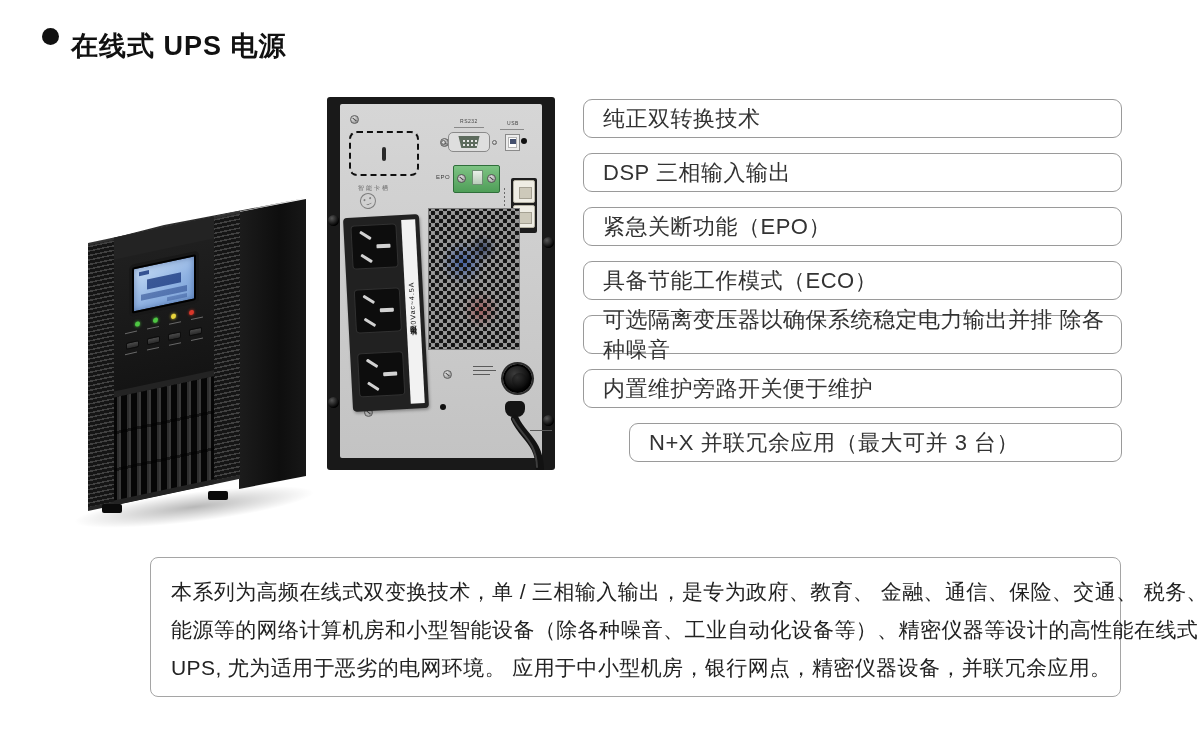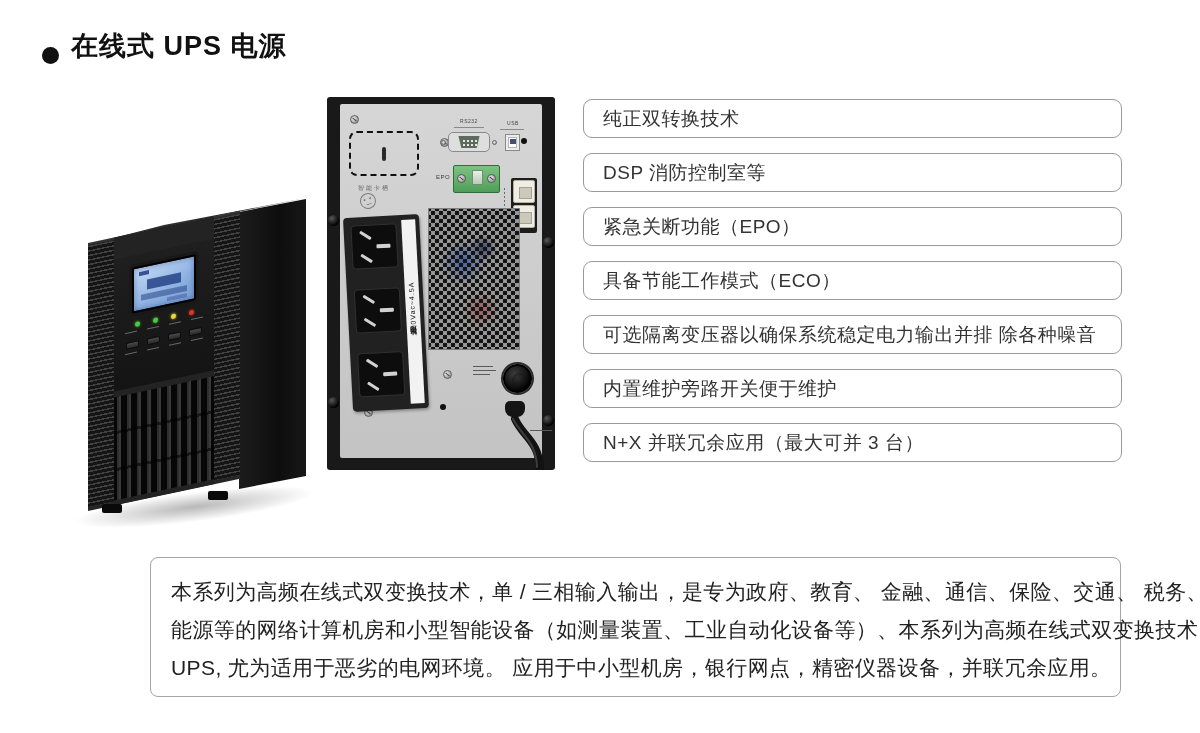--- a/index.html
+++ b/index.html
@@ -1,30 +1,30 @@
 <!DOCTYPE html>
 <html><head>
 <meta charset="utf-8">
 <style>
   * { margin:0; padding:0; box-sizing:border-box; }
   html,body { width:1200px; height:733px; background:#fff; overflow:hidden;
     font-family:"Liberation Sans","DejaVu Sans",sans-serif; }
   .page { position:relative; width:1200px; height:733px; background:#fff; }
 
   
-  .title-row { position:absolute; left:42px; top:28px; display:flex; align-items:flex-end; gap:12px; }
+  .title-row { position:absolute; left:42px; top:28px; display:flex; align-items:flex-start; gap:12px; }
   .bullet { width:17px; height:17px; border-radius:50%; background:#111; }
   .page-title { font-size:27px; font-weight:bold; color:#111; letter-spacing:1px; }
 
   
   .features { position:absolute; left:583px; top:99px; width:539px; }
   .feature-box { height:39px; border:1px solid #9a9a9a; border-radius:9px; background:#fff;
     margin-bottom:15px; display:flex; align-items:center; padding-left:19px; }
-  .feature-box:last-child { margin-bottom:0; }
-  .feature-label { font-size:19px; color:#333; letter-spacing:0.5px; }
+  .feature-box:last-child { margin-bottom:0;margin-left:46px; }
+  .feature-label { font-size:22px; color:#333; letter-spacing:0.5px; }
 
   
   .desc-box { position:absolute; left:150px; top:557px; width:971px; height:140px;
     border:1px solid #a5a5a5; border-radius:8px; background:#fff; padding:15px 20px 0 20px; }
   .desc-line { font-size:21px; color:#222; line-height:38px; letter-spacing:0.4px; white-space:nowrap; }
 
   
   .ups-front { position:absolute; left:68px; top:192px; width:246px; height:336px; }
   .ups-shadow { position:absolute; left:4px; top:300px; width:244px; height:30px;
     background:radial-gradient(ellipse at 50% 50%, rgba(0,0,0,.28), rgba(0,0,0,0) 70%);
@@ -297,38 +297,38 @@
       <path d="M188 322 C 196 340, 212 344, 213 372" fill="none" stroke="#121212" stroke-width="8" stroke-linecap="round"></path>
       <path d="M186 322 C 194 338, 209 344, 210 370" fill="none" stroke="#3d3d3d" stroke-width="2" stroke-linecap="round"></path>
     </svg>
   </div>
 
   <section class="features">
     <div class="feature-box">
       <span class="feature-label">纯正双转换技术</span>
       </div>
     <div class="feature-box">
-      <span class="feature-label">DSP 消防控制室等</span>
+      <span class="feature-label">DSP 三相输入输出</span>
       </div>
     <div class="feature-box">
       <span class="feature-label">紧急关断功能（EPO）</span>
       </div>
     <div class="feature-box">
       <span class="feature-label">具备节能工作模式（ECO）</span>
       </div>
     <div class="feature-box">
       <span class="feature-label">可选隔离变压器以确保系统稳定电力输出并排 除各种噪音</span>
       </div>
     <div class="feature-box">
       <span class="feature-label">内置维护旁路开关便于维护</span>
       </div>
     <div class="feature-box">
       <span class="feature-label">N+X 并联冗余应用（最大可并 3 台）</span>
       </div>
   </section>
 
   <section class="desc-box">
     <p class="desc-line">本系列为高频在线式双变换技术，单 / 三相输入输出，是专为政府、教育、 金融、通信、保险、交通、 税务、证券、</p>
-    <p class="desc-line">能源等的网络计算机房和小型智能设备（如测量装置、工业自动化设备等）、本系列为高频在线式双变换技术</p>
+    <p class="desc-line">能源等的网络计算机房和小型智能设备（除各种噪音、工业自动化设备等）、精密仪器等设计的高性能在线式</p>
     <p class="desc-line">UPS, 尤为适用于恶劣的电网环境。 应用于中小型机房，银行网点，精密仪器设备，并联冗余应用。</p>
   </section>
 
 </div>
 
 </body></html>

